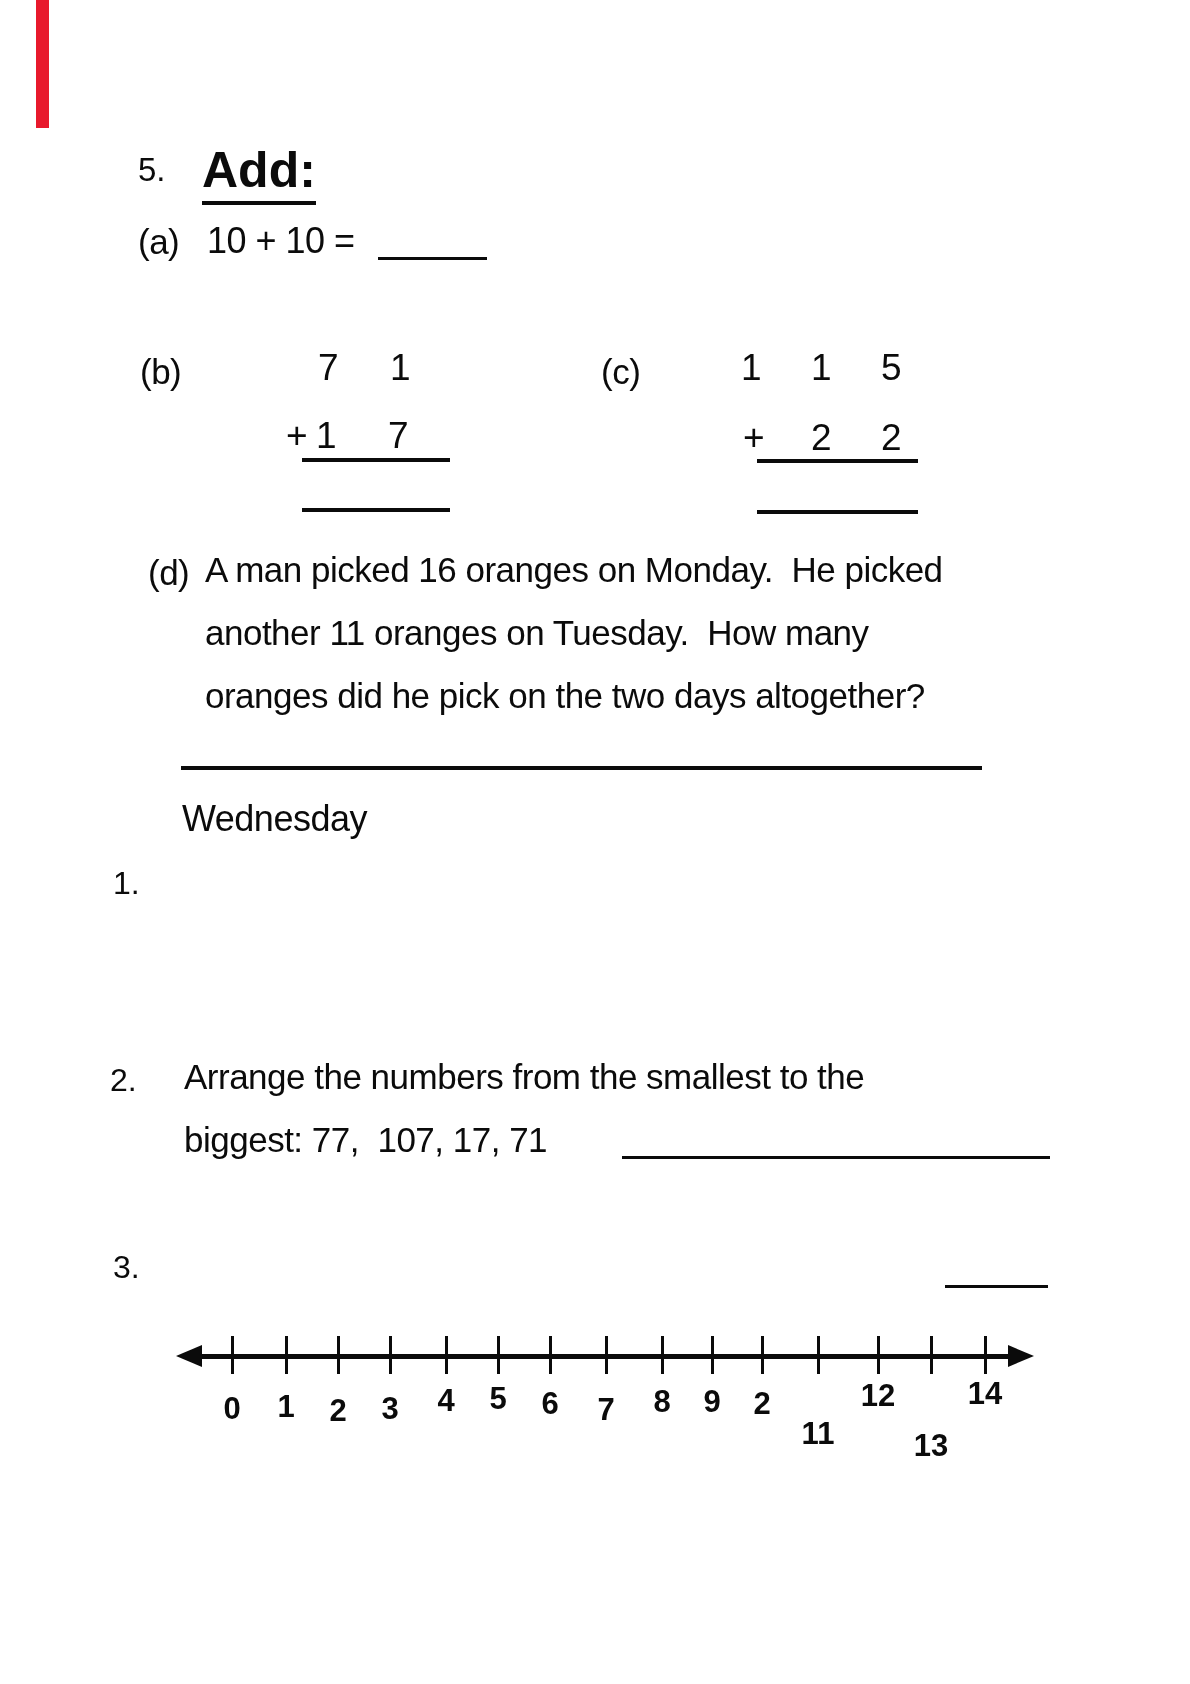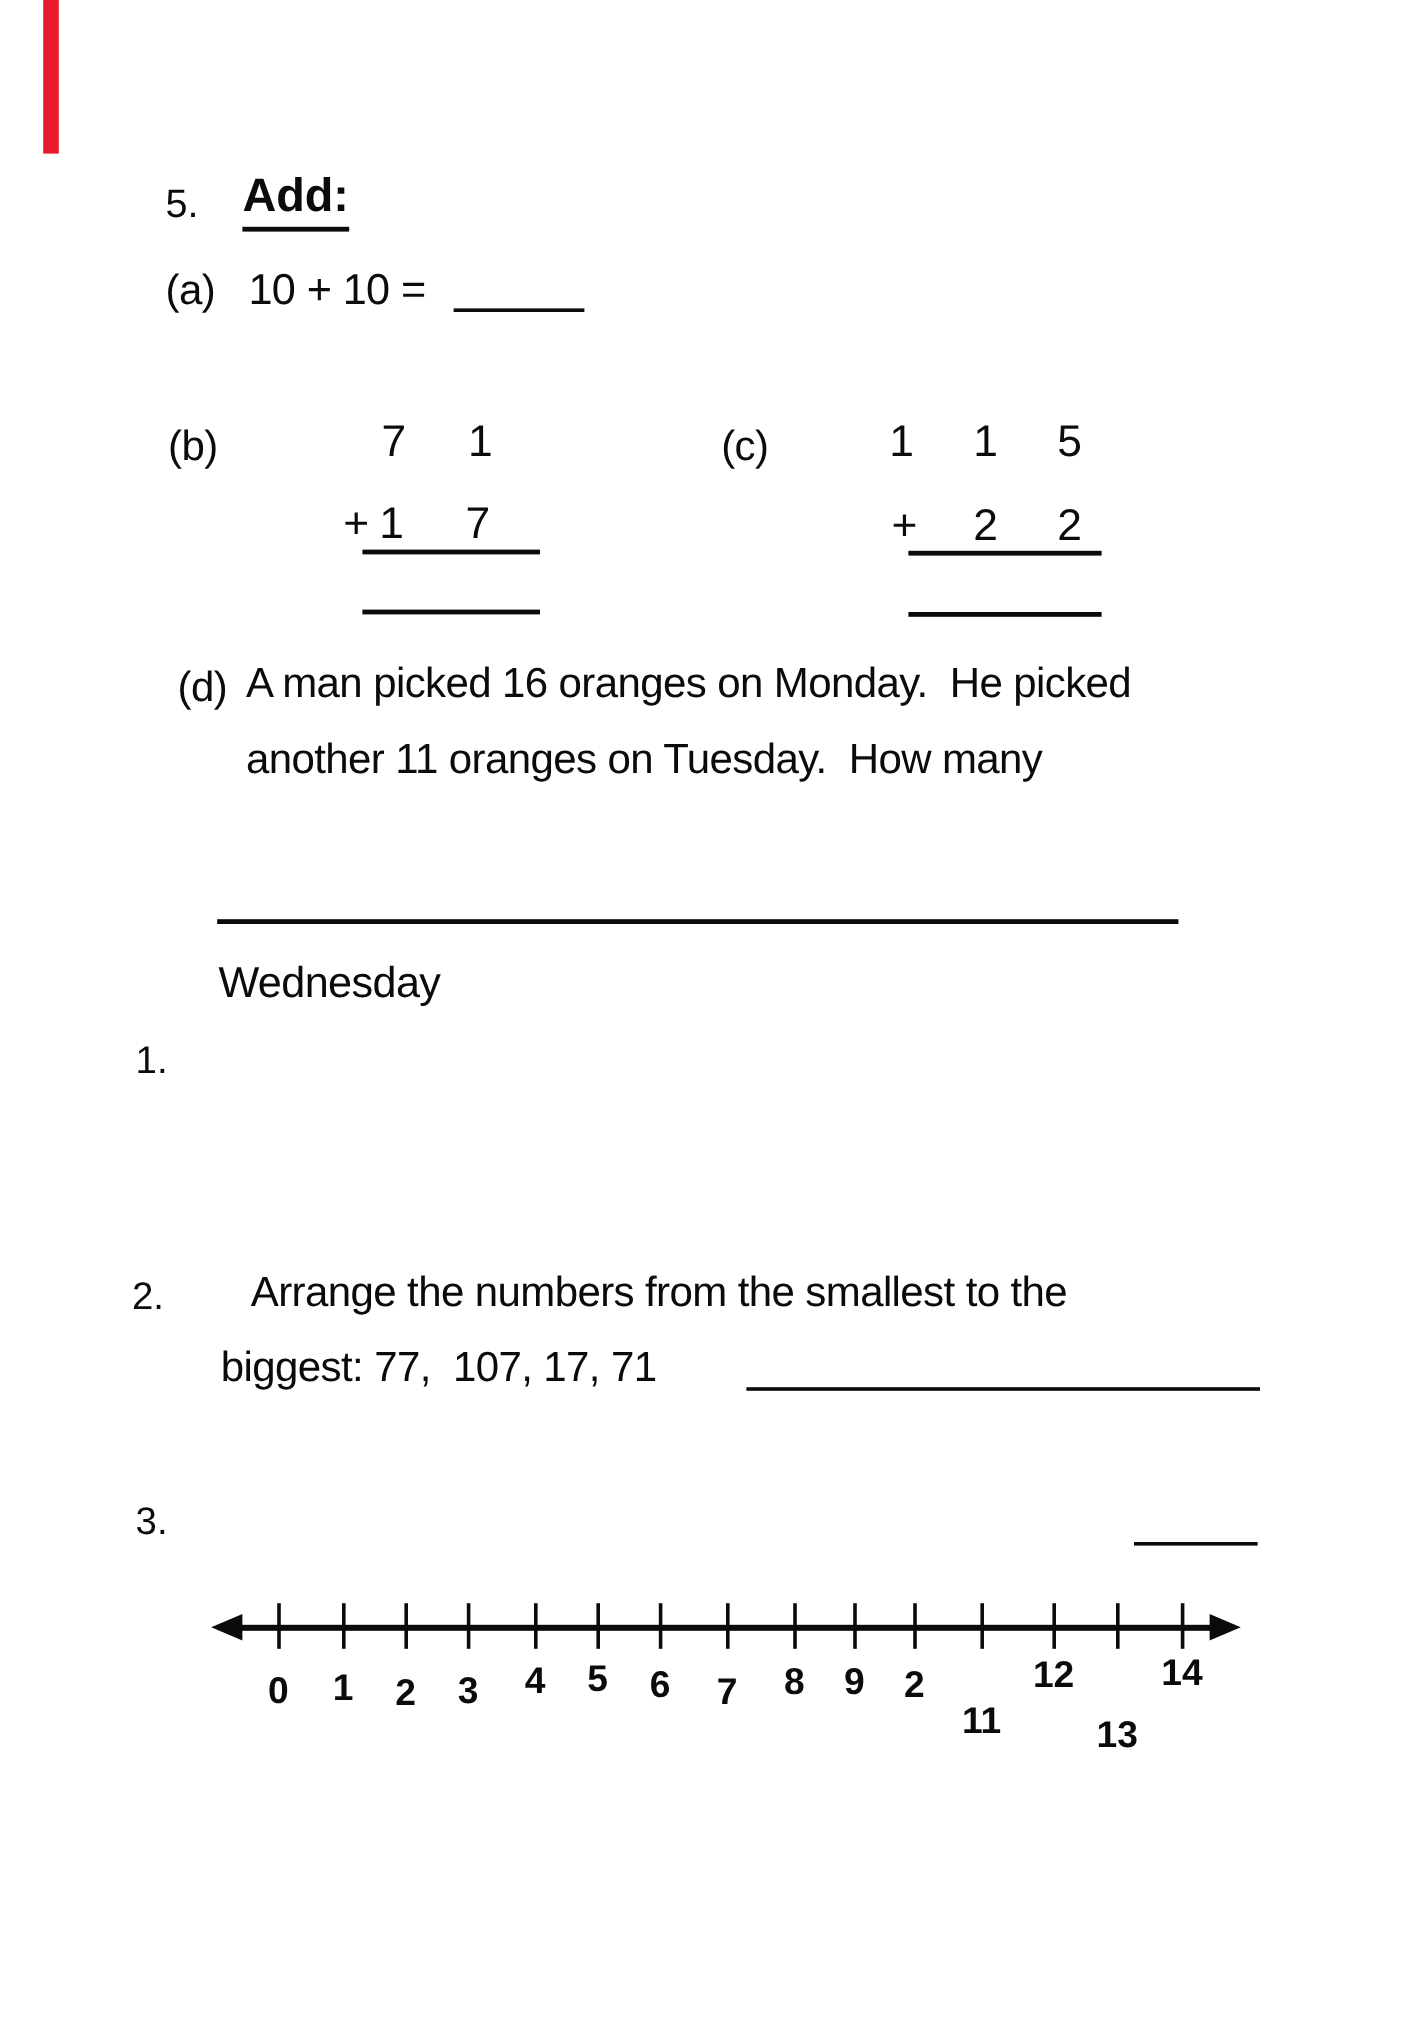--- a/index.html
+++ b/index.html
@@ -8,21 +8,21 @@
     width:1190px;height:1684px;
     background:#ffffff;
     font-family:"Liberation Sans", sans-serif;
     color:#0b0b0b;
     overflow:hidden;
   }
   .t{position:absolute;white-space:pre;color:#0b0b0b;line-height:1.1;}
   .body{font-size:35px;letter-spacing:-0.5px;}
   .digits{font-size:37px;}
   .qnum{font-size:32px;}
-  .heading{font-size:39px;font-weight:bold;border-bottom:4px solid #0b0b0b;padding-bottom:3px;}
+  .heading{font-size:50px;font-weight:bold;border-bottom:4px solid #0b0b0b;padding-bottom:3px;}
   .rule{position:absolute;background:#0b0b0b;}
   .redbar{position:absolute;left:36px;top:0;width:13px;height:128px;background:#e8192c;}
   .tick{position:absolute;width:3px;height:38px;background:#0b0b0b;}
   .nl-label{position:absolute;font-size:31px;font-weight:700;transform:translateX(-50%);white-space:pre;}
   .arrow{position:absolute;width:0;height:0;border-top:11px solid transparent;border-bottom:11px solid transparent;}
   .arrow.left{border-right:26px solid #0b0b0b;}
   .arrow.right{border-left:26px solid #0b0b0b;}
 </style>
 </head>
 <body>
@@ -53,28 +53,29 @@
   <span class="t digits" style="left:881px;top:348px;">5</span>
   <span class="t digits" style="left:743px;top:418px;">+</span>
   <span class="t digits" style="left:811px;top:418px;">2</span>
   <span class="t digits" style="left:881px;top:418px;">2</span>
   <div class="rule" style="left:757px;top:459px;width:161px;height:4px;"></div>
   <div class="rule" style="left:757px;top:510px;width:161px;height:4px;"></div>
 
   <span class="t body" style="left:148px;top:554px;">(d)</span>
   <span class="t body" style="left:205px;top:551px;">A man picked 16 oranges on Monday.  He picked</span>
   <span class="t body" style="left:205px;top:614px;">another 11 oranges on Tuesday.  How many</span>
+  <span class="t body" style="left:205px;top:677px;">oranges did he pick on the two days altogether?</span>
   <div class="rule" style="left:181px;top:766px;width:801px;height:4px;"></div>
 
   <span class="t body" style="left:182px;top:799px;font-size:36px;">Wednesday</span>
 
   <span class="t qnum" style="left:113px;top:866px;">1.</span>
 
   <span class="t qnum" style="left:110px;top:1063px;">2.</span>
-  <span class="t body" style="left:184px;top:1058px;margin-left:25px;">Arrange the numbers from the smallest to the</span>
+  <span class="t body" style="left:184px;top:1058px;">Arrange the numbers from the smallest to the</span>
   <span class="t body" style="left:184px;top:1121px;">biggest: 77,  107, 17, 71</span>
   <div class="rule" style="left:622px;top:1156px;width:428px;height:3px;"></div>
 
   <span class="t qnum" style="left:113px;top:1250px;">3.</span>
   <div class="rule" style="left:945px;top:1285px;width:103px;height:3px;"></div>
 
   <div>
     <div class="rule" style="left:190px;top:1354px;width:828px;height:5px;"></div>
     <div class="arrow left" style="left:176px;top:1345px;"></div>
     <div class="arrow right" style="left:1008px;top:1345px;"></div>

